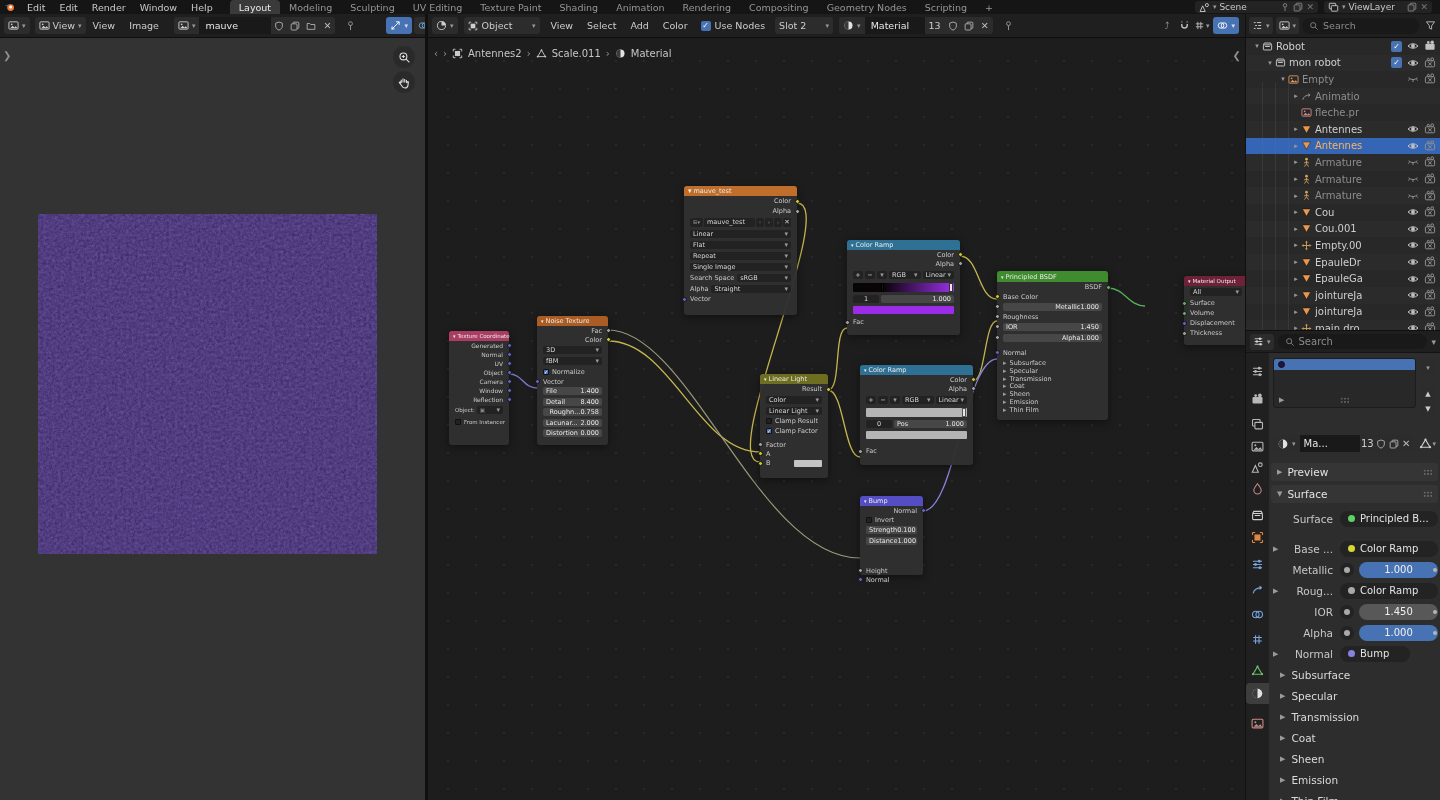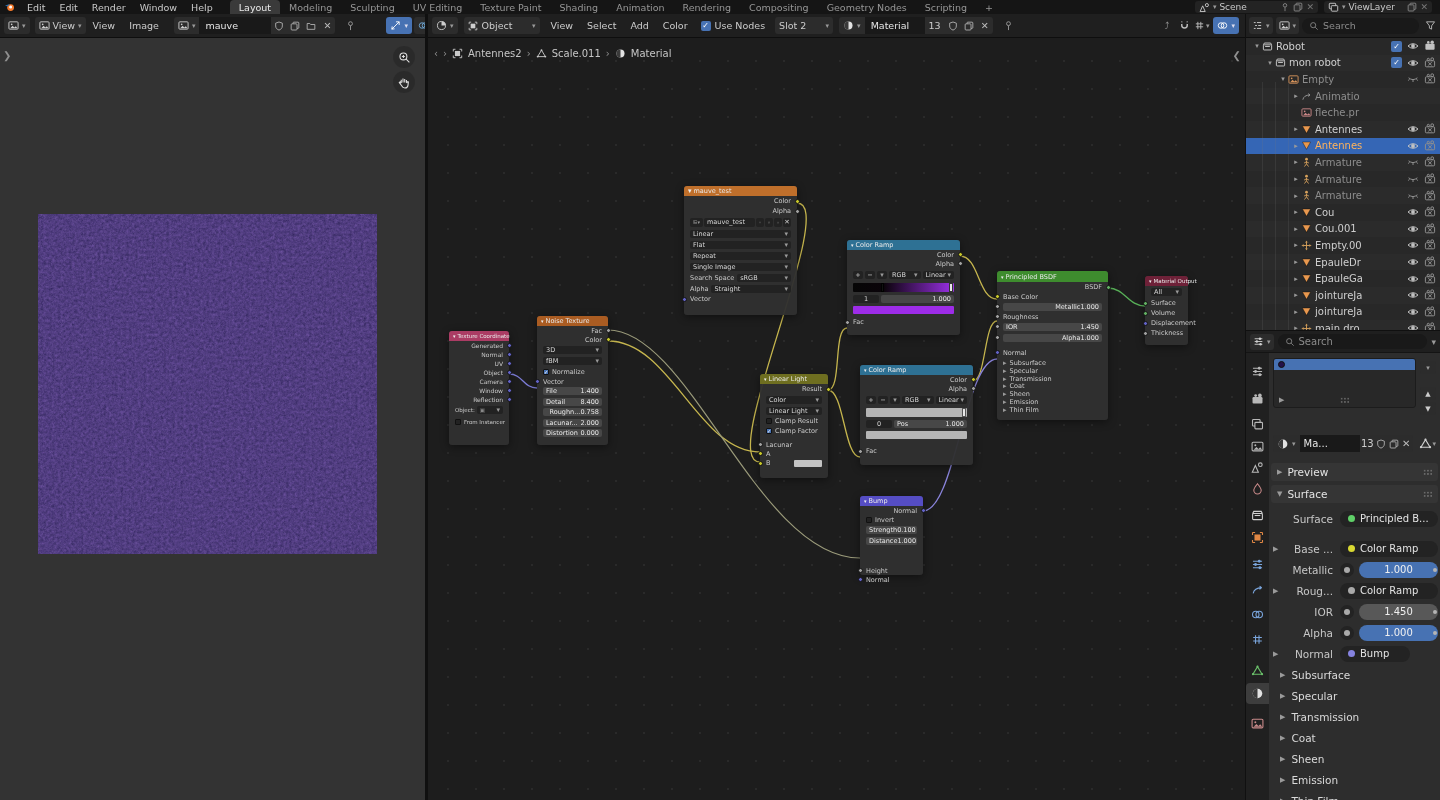--- a/index.html
+++ b/index.html
@@ -740,21 +740,21 @@
       <div class="nrow" style="height:10px">
           <span class="ncb"></span>
           <span>Clamp Result</span>
         </div>
       <div class="nrow" style="height:10px">
           <span class="ncb on">✓</span>
           <span>Clamp Factor</span>
         </div>
       <div class="nrow" style="height:9px;margin-top:4px">
           <span class="sock sl s-flt"></span>
-          <span>Lacunar</span>
+          <span>Factor</span>
         </div>
       <div class="nrow" style="height:9px">
           <span class="sock sl s-col"></span>
           <span>A</span>
         </div>
       <div class="nrow" style="height:10px">
           <span class="sock sl s-col"></span>
           <span>B</span>
         <span style="margin-left:auto;width:28px;height:7px;background:#c4c4c4;border-radius:1px"></span>
         </div>
@@ -964,21 +964,21 @@
             <span class="chev" style="margin-right: 3px;">▸</span>
             <span>Emission</span>
           </div>
           <div class="nrow" style="height: 7.8px;">
             <span class="chev" style="margin-right: 3px;">▸</span>
             <span>Thin Film</span>
           </div>
         </div>
     </div>
 
-    <div class="node" style="left:717px;top:238px;width:43px;height:69px">
+    <div class="node" style="left:756px;top:238px;width:64px;height:69px">
       <div class="nhd" style="background:#6e2138;font-size:5.5px">
           <span class="chev" style="color:#eee;font-size:5px">▾</span>
           <span>Material Output</span>
         </div>
       <div class="nrow" style="height:12px">
           <span class="nsel">
             <span>All</span>
             <span class="chev">▾</span>
           </span>
         </div>

